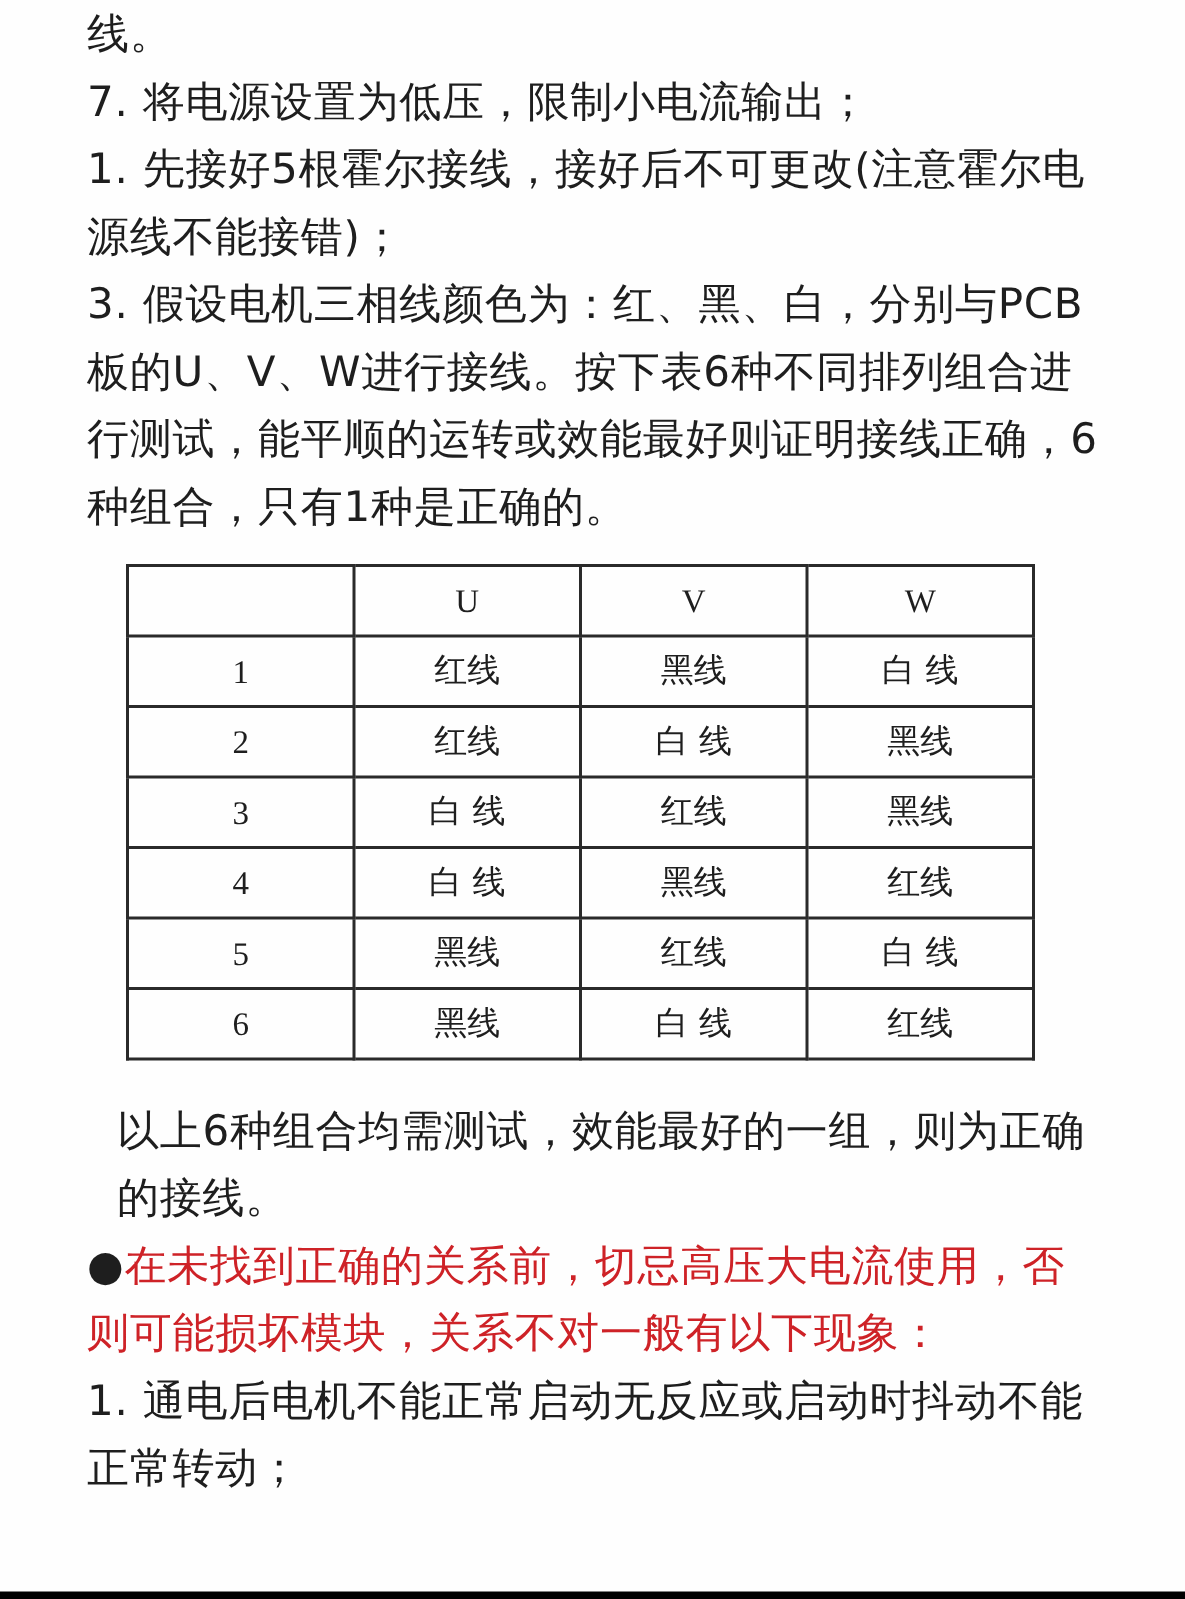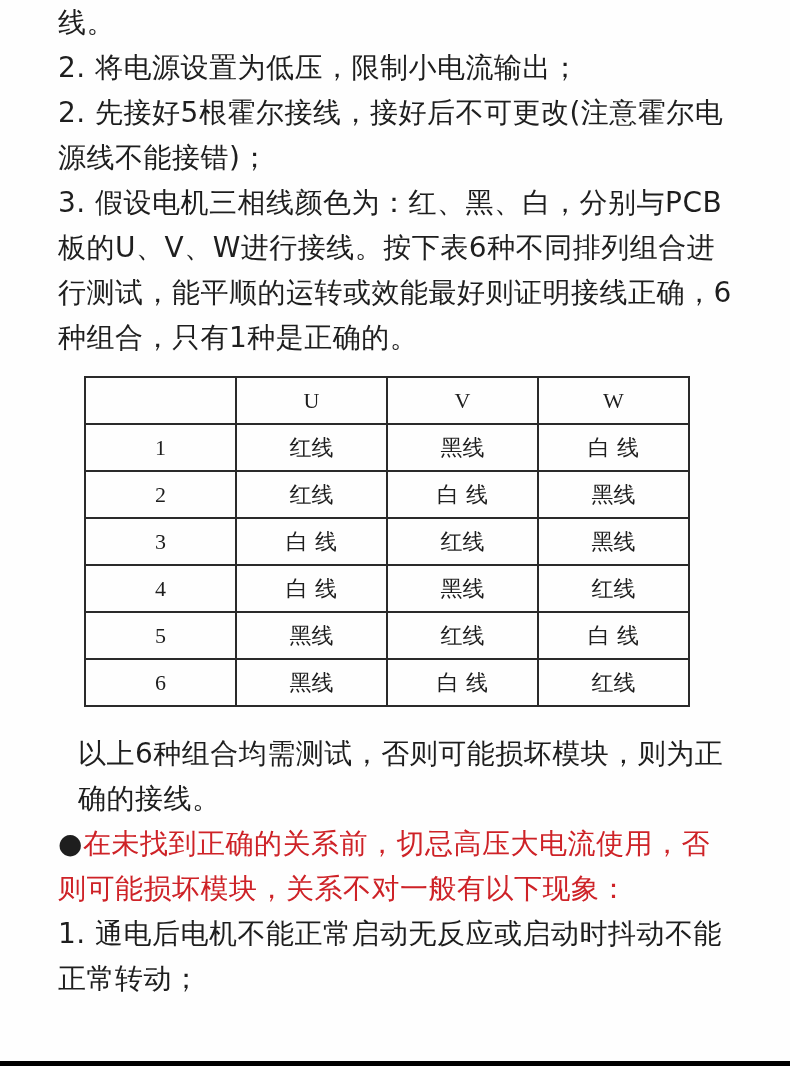--- a/index.html
+++ b/index.html
@@ -76,22 +76,22 @@
   }
 </style>
 </head>
 <body>
 
 <div class="content">
 
   <p>线。</p>
 
 
-  <p>2. 将电源设置为低压，限制小电流输出；</p>
-  <p>2. 先接好5根霍尔接线，接好后不可更改(注意霍尔电源线不能接错)；</p>
+  <p>7. 将电源设置为低压，限制小电流输出；</p>
+  <p>1. 先接好5根霍尔接线，接好后不可更改(注意霍尔电源线不能接错)；</p>
   <p>3. 假设电机三相线颜色为：红、黑、白，分别与PCB板的U、V、W进行接线。按下表6种不同排列组合进行测试，能平顺的运转或效能最好则证明接线正确，6种组合，只有1种是正确的。</p>
 
   <table class="wiring-table">
     <tbody>
         <tr>
       <th></th>
       <th class="latin-serif">U</th>
       <th class="latin-serif">V</th>
       <th class="latin-serif">W</th>
     </tr>
@@ -127,21 +127,21 @@
     </tr>
     <tr>
       <td class="latin-serif">6</td>
       <td>黑线</td>
       <td>白 线</td>
       <td>红线</td>
     </tr>
   </tbody>
     </table>
 
-  <p class="conclusion">以上6种组合均需测试，否则可能损坏模块，则为正确的接线。</p>
+  <p class="conclusion">以上6种组合均需测试，效能最好的一组，则为正确的接线。</p>
 
   <p><span class="bullet">●</span><span class="warning-text">在未找到正确的关系前，切忌高压大电流使用，否则可能损坏模块，关系不对一般有以下现象：</span></p>
 
   <p>1. 通电后电机不能正常启动无反应或启动时抖动不能正常转动；</p>
 
 </div>
 
 <div class="scan-bar"></div>
 
 </body></html>

